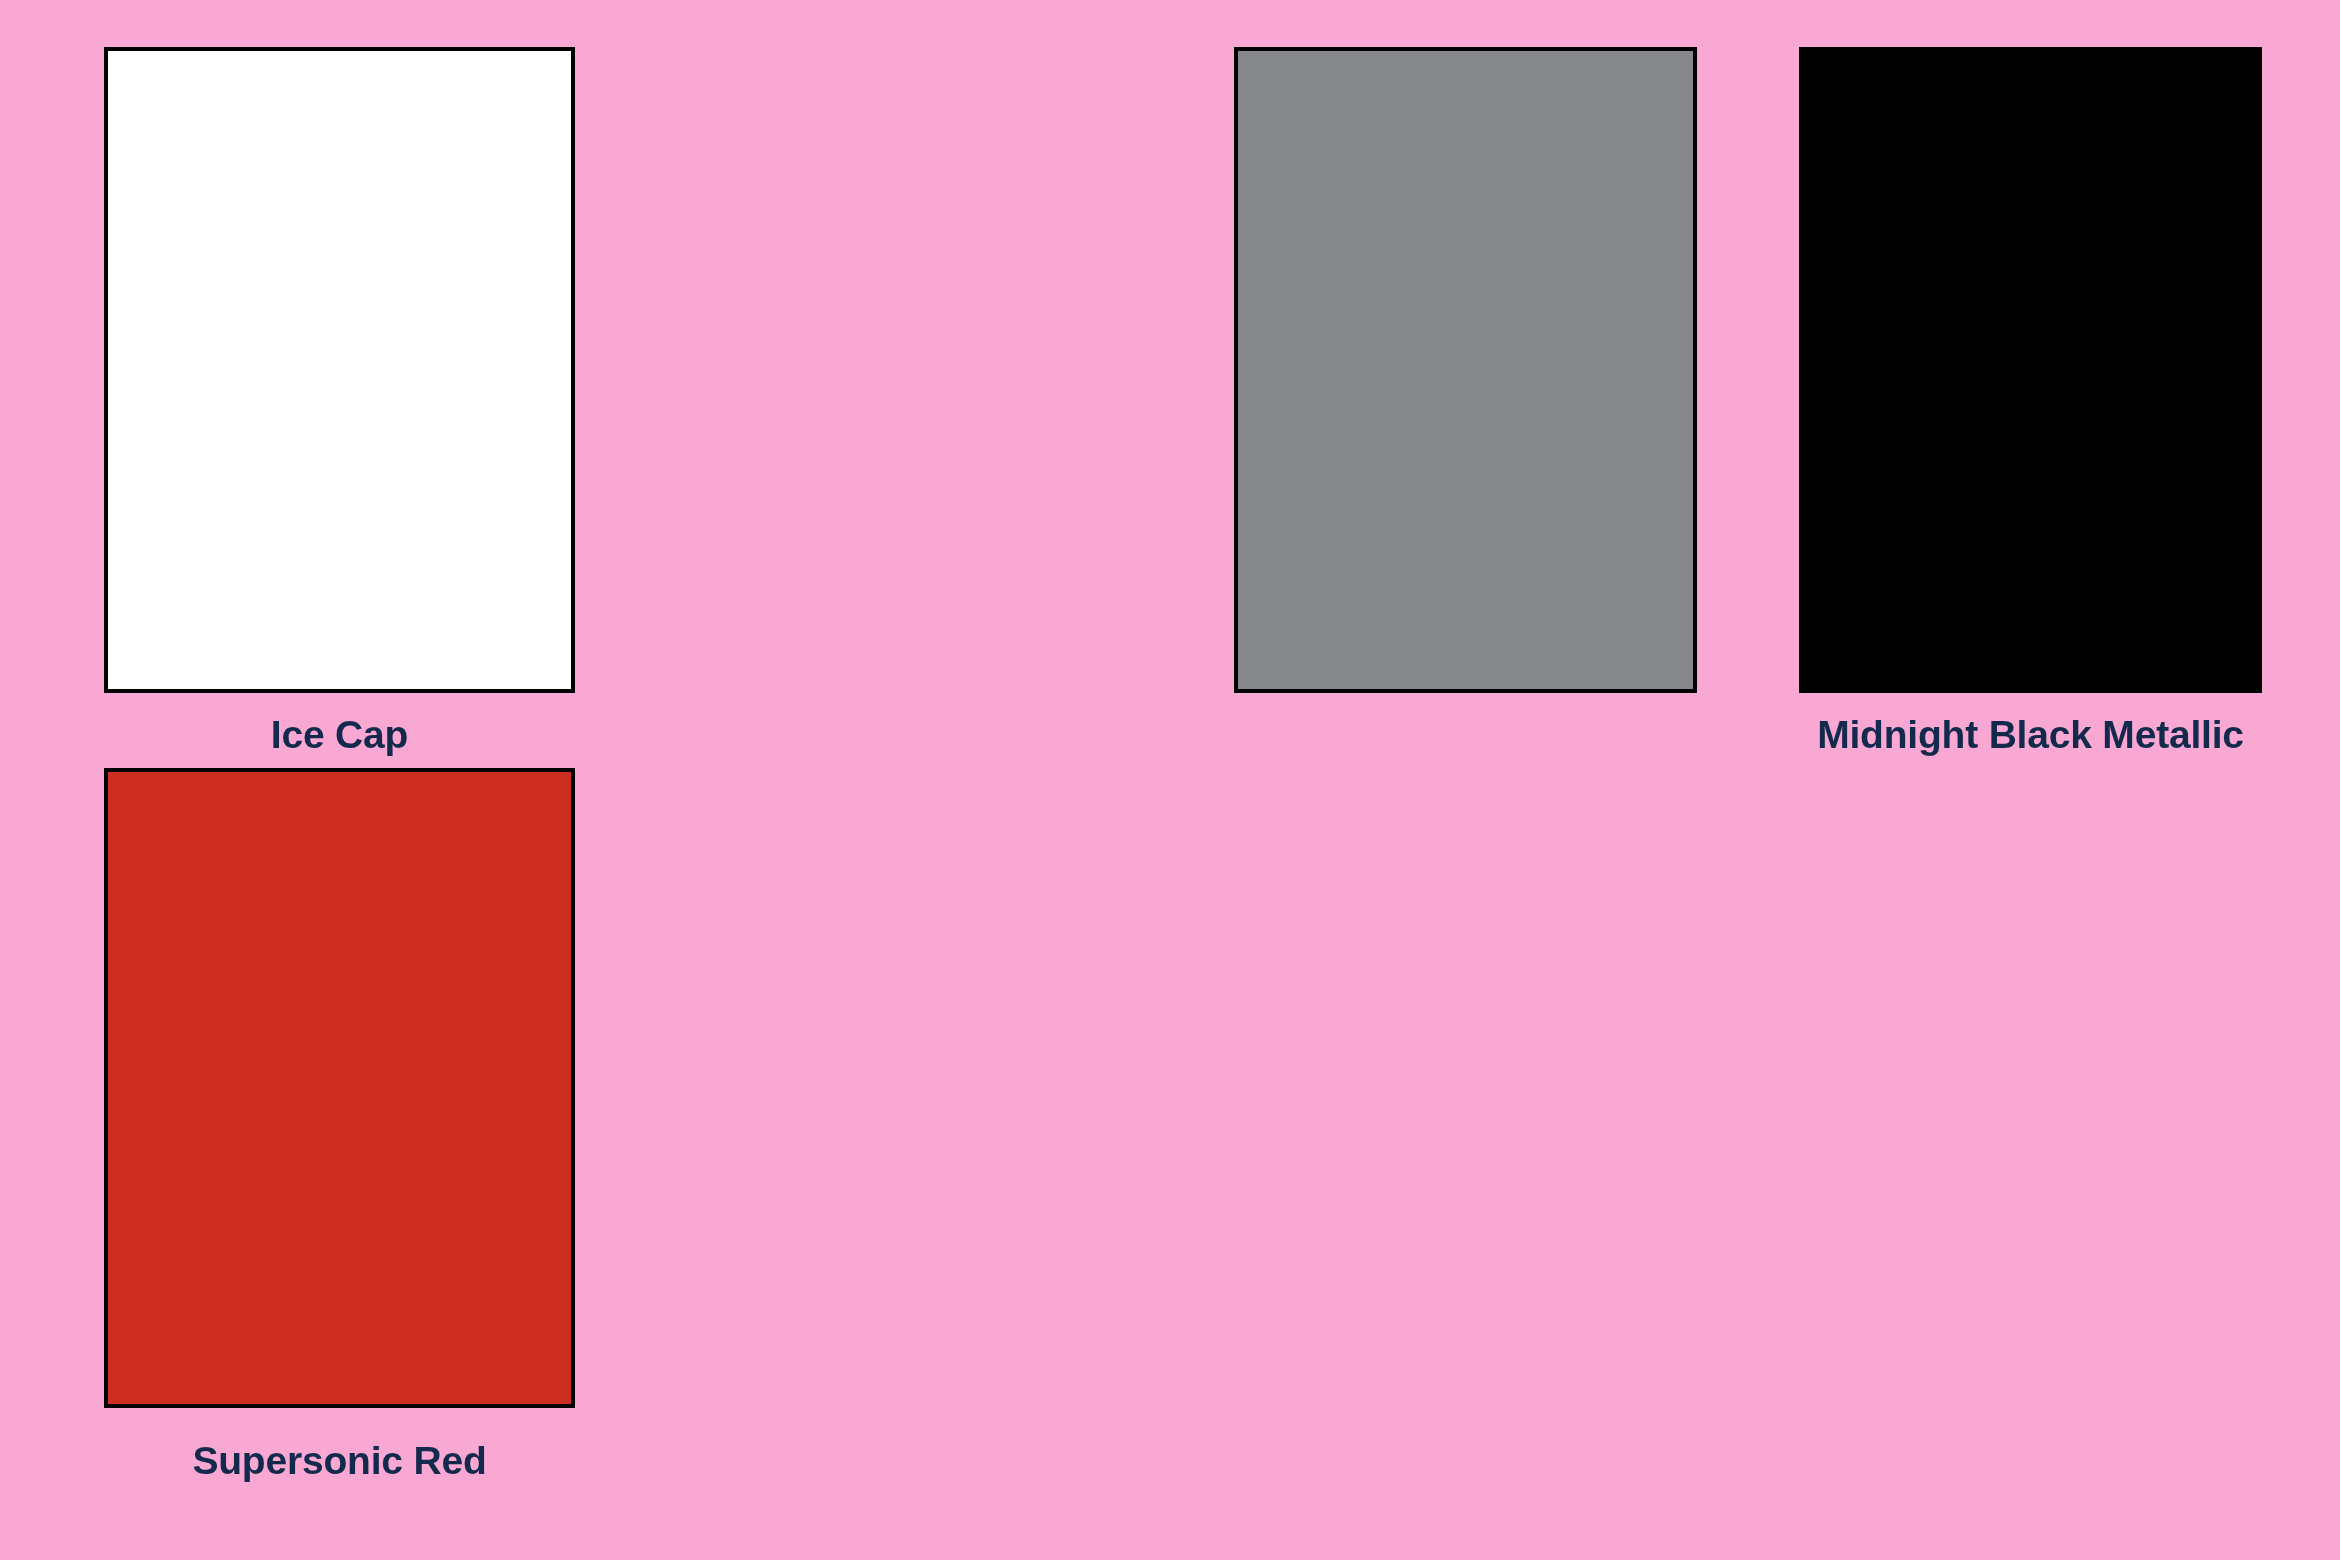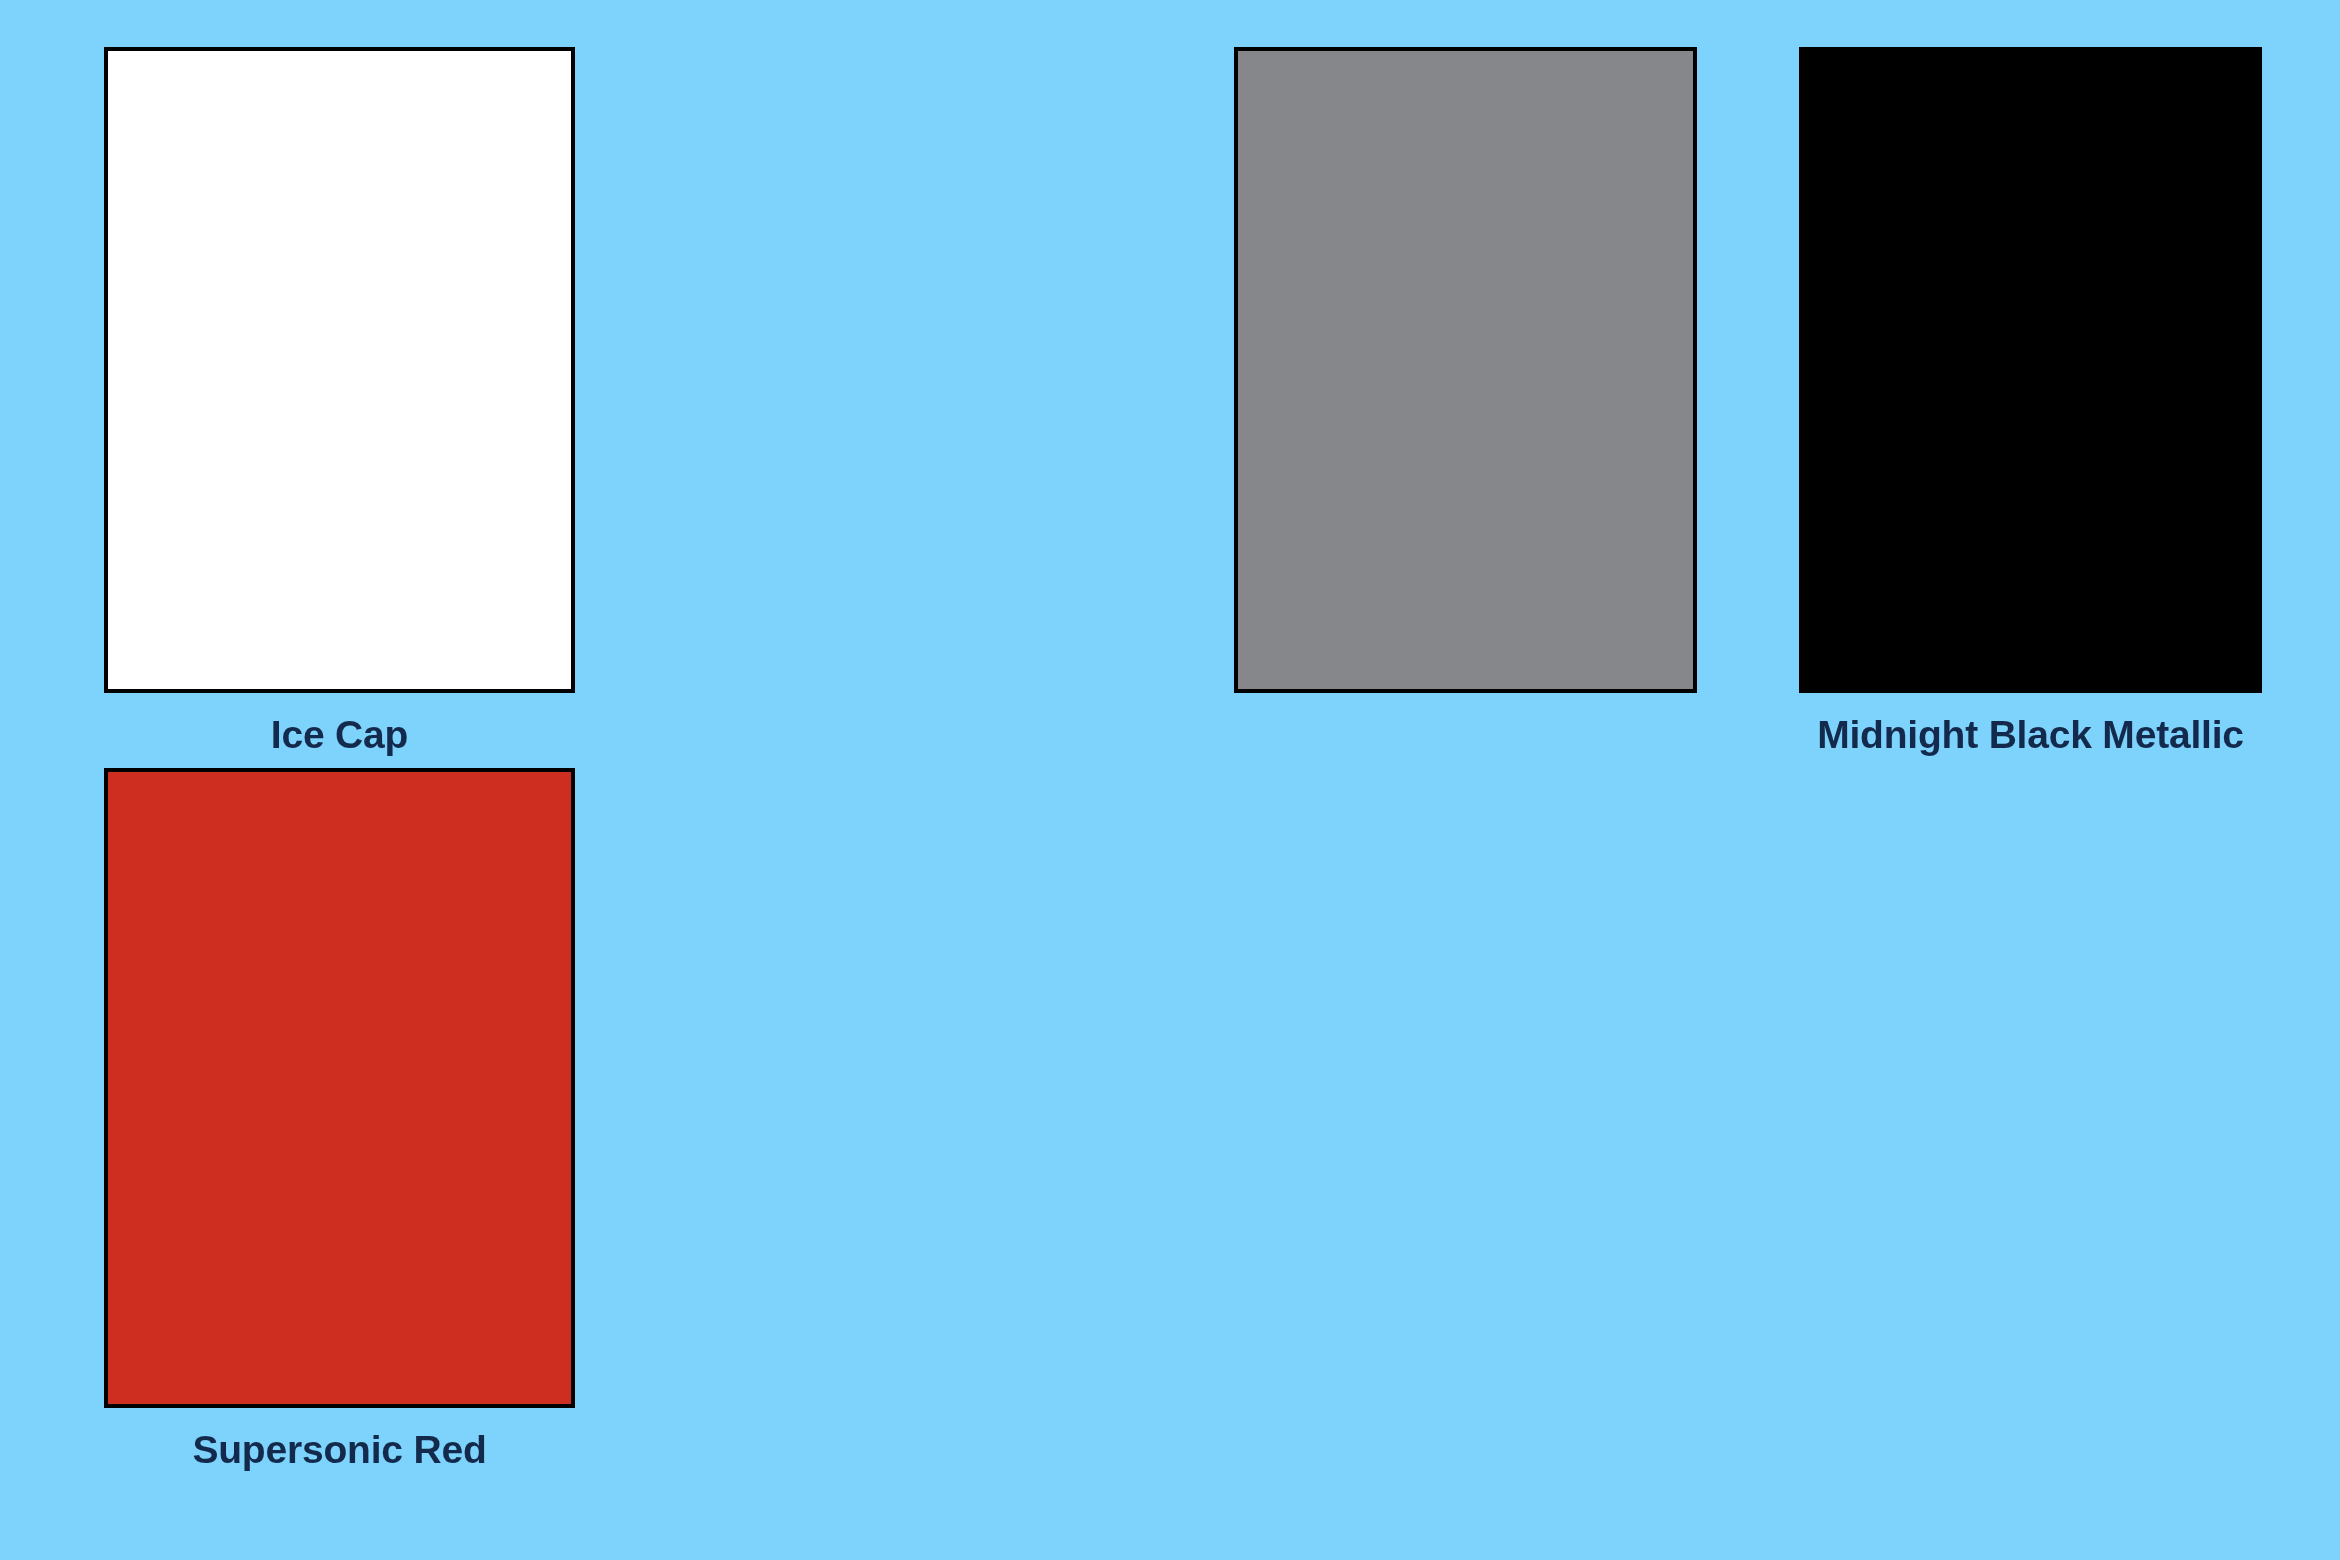--- a/index.html
+++ b/index.html
@@ -46,26 +46,26 @@
     text-align: center;
     white-space: nowrap;
   }
 
   
   #cell-0 { left: 104px; top: 47px; }
   #cell-1 { left: 663px; top: 47px; }
   #cell-2 { left: 1234px; top: 47px; }
   #cell-3 { left: 1799px; top: 47px; }
   
-  #cell-4 { left: 104px; top: 768px; }
+  #cell-4 { left: 104px; top: 768px; gap: 11px; }
 </style>
 </head>
 <body>
 
-<div id="swatch-board" style="background: #7dd3fc;">
+<div id="swatch-board" style="background: #f9a8d4;">
 
   <div class="swatch-cell" id="cell-0">
     <div class="swatch-chip" style="width: 471px; height: 646px; background: rgb(255, 255, 255); border-color: rgb(0, 0, 0);"></div>
     <div class="swatch-label" style="color: rgb(20, 42, 76);">Ice Cap</div>
   </div>
 
 
   <div class="swatch-cell" id="cell-2">
     <div class="swatch-chip" style="width: 463px; height: 646px; background: rgb(133, 135, 139); border-color: rgb(0, 0, 0);"></div>
   </div>

